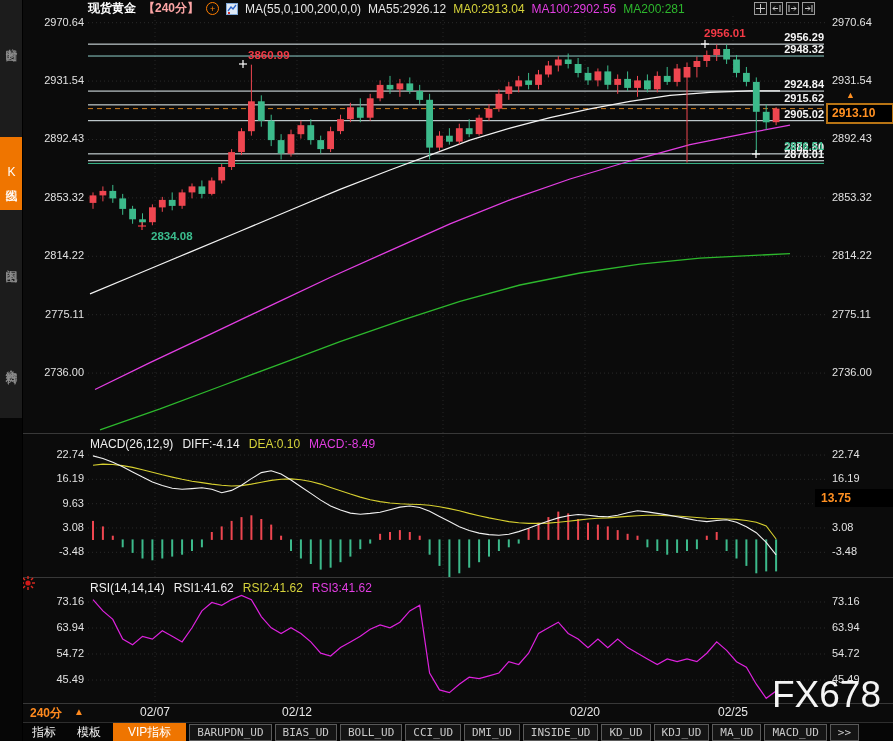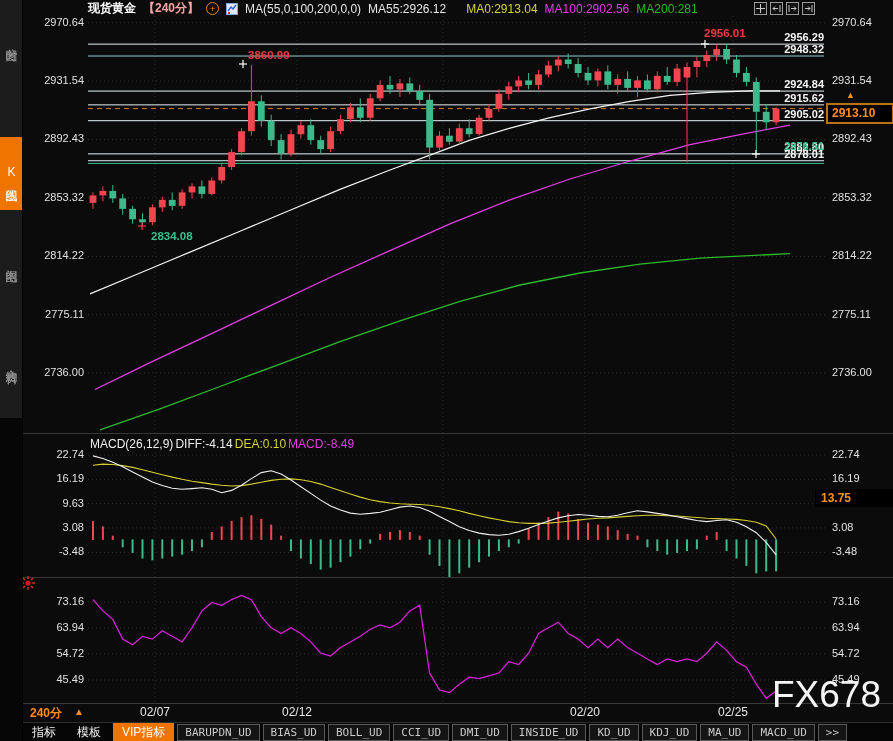--- a/index.html
+++ b/index.html
@@ -11,50 +11,50 @@
   .side-tab{position:absolute;left:0;width:22px;display:flex;align-items:center;justify-content:center;
             writing-mode:vertical-rl;text-orientation:upright;font-size:12px;color:#8f8f8f;letter-spacing:1px;cursor:pointer;}
   .side-tab.active{background:#ef7500;color:#fff;}
   
   .header{position:absolute;left:88px;top:1px;height:15px;display:flex;gap:7px;align-items:center;
           font-size:12px;color:#e6e6e6;z-index:5;white-space:nowrap;}
   .sym{font-weight:bold;color:#fff;}
   .per{font-weight:bold;color:#fca5a5;}
   .plusc{display:inline-flex;width:11px;height:11px;border:1px solid #ff7e00;border-radius:50%;
          color:#ff7e00;font-size:9px;line-height:10px;align-items:center;justify-content:center;}
-  .ma55c{color:#e6e6e6;} .ma0c{color:#d6d33b;margin-left:13px;} .ma100c{color:#e23ee2;} .ma200c{color:#2db82d;}
+  .ma55c{color:#e6e6e6;} .ma0c{color:#d6d33b;} .ma100c{color:#e23ee2;} .ma200c{color:#2db82d;}
   .top-icons{position:absolute;left:754px;top:2px;display:flex;gap:3px;z-index:5;}
   .tib{width:13px;height:13px;border:1px solid #9a9a9a;box-sizing:border-box;display:flex;
        align-items:center;justify-content:center;background:#101010;cursor:pointer;}
   
   #chart-svg{position:absolute;left:0;top:0;z-index:1;}
   #overlay{position:absolute;left:0;top:0;width:893px;height:741px;z-index:2;}
   .pos{position:absolute;white-space:nowrap;}
   .axl{font-size:11px;color:#e2e2e2;}
   .r{text-align:right;}
   .lvl{font-size:11px;font-weight:bold;}
   .ann{font-size:11.5px;font-weight:bold;}
   .datel{font-size:12px;color:#e8e8e8;width:48px;text-align:center;}
-  .mheader,.rheader{position:absolute;left:90px;display:flex;gap:2px;font-size:12px;color:#e2e2e2;z-index:3;white-space:nowrap;}
+  .mheader,.rheader{position:absolute;left:90px;display:flex;gap:9px;font-size:12px;color:#e2e2e2;z-index:3;white-space:nowrap;}
   .yellow{color:#d6d33b;} .magenta{color:#e23ee2;} .white{color:#eee;}
   
   .pricebox{position:absolute;left:826px;top:103px;width:60px;height:17px;border:2px solid #b87414;background:#000;
             color:#ff9022;font-size:12px;font-weight:bold;line-height:17px;padding-left:4px;z-index:4;}
   .pricemark{position:absolute;left:846px;top:90px;color:#ff9022;font-size:9px;z-index:4;}
   .macdbox{position:absolute;left:815px;top:489px;width:78px;height:18px;background:#000;color:#ff9022;
            font-size:12px;font-weight:bold;line-height:18px;padding-left:6px;z-index:4;}
   .timebar-period{position:absolute;left:30px;top:705px;color:#ff8a1e;font-size:12px;font-weight:bold;z-index:3;}
   .period-arrow{position:absolute;left:74px;top:706px;color:#ff8a1e;font-size:10px;z-index:3;}
   .tooltip{position:absolute;left:292px;top:704px;width:163px;height:17px;background:#3a3a3a;color:#ff9d2e;
            font-size:11.5px;line-height:17px;text-align:center;z-index:5;}
   .watermark{position:absolute;left:772px;top:674px;font-size:37px;color:#f5f5f5;z-index:3;}
   .toolbar-row{position:absolute;left:22px;top:722px;width:871px;height:19px;background:#060606;border-top:1px solid #2e2e2e;z-index:5;}
   .toolbar{position:absolute;left:23px;top:723px;height:18px;display:flex;gap:3px;align-items:center;z-index:6;}
   .tb-plain{color:#f0f0f0;font-size:12px;padding:0 9px;cursor:pointer;}
-  .tb-vip{background:#ef7500;color:#fff;font-size:12px;padding:1px 9px;cursor:pointer;}
+  .tb-vip{background:#ef7500;color:#fff;font-size:12px;padding:1px 15px;cursor:pointer;}
   .tb-ud{border:1px solid #5a5a5a;background:#141414;color:#c8c8c8;font-family:"DejaVu Sans Mono",monospace;
          font-size:11px;padding:0 7px;line-height:15px;cursor:pointer;}
   .starburst{position:absolute;left:20px;top:575px;z-index:3;}
 </style>
 </head>
 <body>
 
 <div class="app">
 
   <svg id="chart-svg" width="893" height="741">
@@ -415,20 +415,26 @@
       </span>
   </div>
 
   <div class="mheader" style="top:437px;">
     <span class="white">MACD(26,12,9)</span>
     <span class="white">DIFF:-4.14</span>
     <span class="yellow">DEA:0.10</span>
     <span class="magenta">MACD:-8.49</span>
   </div>
 
+  <div class="rheader" style="top:581px;">
+    <span class="white">RSI(14,14,14)</span>
+    <span class="white">RSI1:41.62</span>
+    <span class="yellow">RSI2:41.62</span>
+    <span class="magenta">RSI3:41.62</span>
+  </div>
 
   <div class="pricebox">2913.10</div>
   <div class="pricemark">▲</div>
 
   <div class="macdbox">13.75</div>
 
   <div class="timebar-period">240分</div>
   <div class="period-arrow">▲</div>
 
   <div class="watermark">FX678</div>

